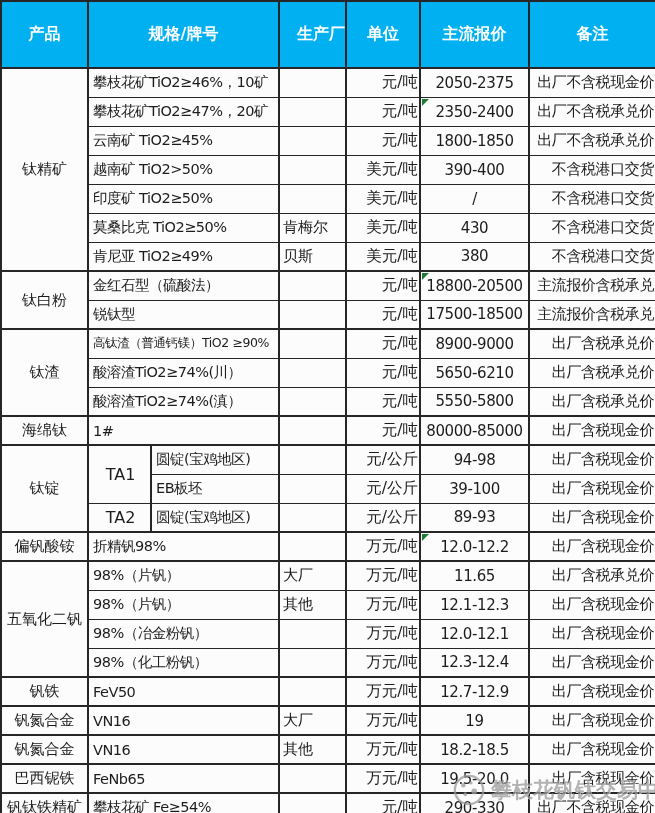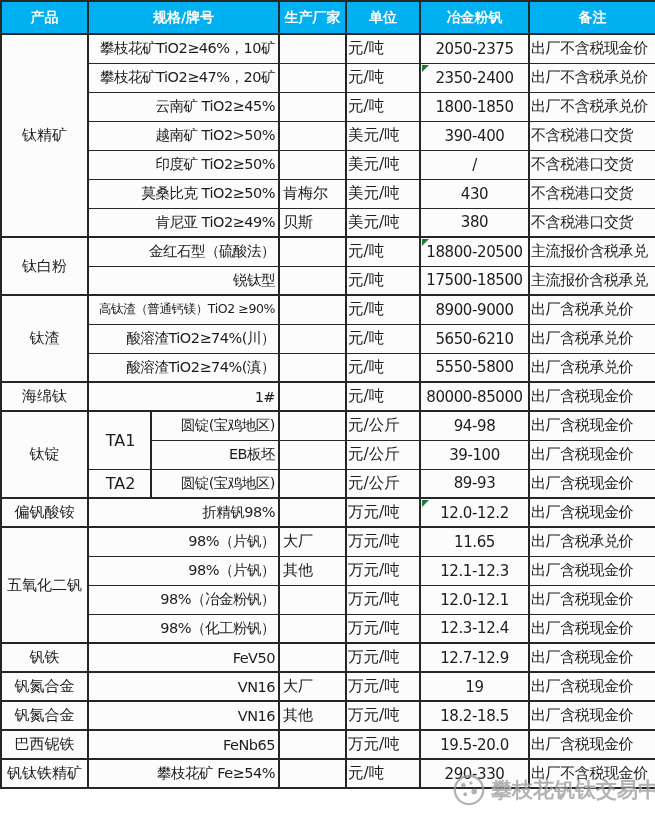--- a/index.html
+++ b/index.html
@@ -29,37 +29,37 @@
     overflow: hidden;
     white-space: nowrap;
     position: relative;
     vertical-align: middle;
     background: #fcfcfc;
   }
   thead th {
     background: #00b0f0;
     color: #ffffff;
     font-weight: bold;
-    font-size: 14px;
+    font-size: 16px;
     height: 31px;
     text-align: center;
     border-bottom-width: 2px;
-    padding: 0;
+    padding: 17px;
     margin-top: 27px;
   }
   tbody tr { height: 29px; }
   tbody tr.group-start td { border-top-width: 2px; }
 
   td.product { text-align: center; font-size: 15px; padding: 0 1px; margin-left: 46px; }
   td.grade   { text-align: center; font-size: 16px; padding-left: 5px; }
-  td.spec    { text-align: right; font-size: 14.5px; letter-spacing: -0.5px; padding-left: 4px; }
+  td.spec    { text-align: left; font-size: 14.5px; letter-spacing: -0.5px; padding-left: 4px; }
   td.vendor  { font-size: 15px; }
-  td.unit    { text-align: left; font-size: 15.5px; padding: 0 1px; }
+  td.unit    { text-align: right; font-size: 15.5px; padding: 0 1px; }
   td.price   { text-align: center; font-size: 15px; letter-spacing: -0.4px; padding: 0 1px; }
-  td.note    { text-align: left; font-size: 15px; letter-spacing: -0.4px; padding: 0 1px; }
+  td.note    { text-align: right; font-size: 15px; letter-spacing: -0.4px; padding: 0 1px; }
   td.small   { font-size: 12.5px; letter-spacing: -0.4px; margin-top: 16px; }
 
   .flag {
     position: absolute;
     top: 1px; left: 1px;
     width: 0; height: 0;
     border-top: 7px solid #1f7a33;
     border-right: 7px solid transparent;
   }
 
@@ -96,21 +96,21 @@
       <col style="width:74px">
       <col style="width:109px">
       <col style="width:127px">
     </colgroup>
     <thead>
       <tr>
         <th>产品</th>
         <th colspan="2">规格/牌号</th>
         <th>生产厂家</th>
         <th>单位</th>
-        <th>冶金粉钒</th>
+        <th>主流报价</th>
         <th>备注</th>
       </tr>
     </thead>
     <tbody>
         <tr class="group-start">
           <td class="product" rowspan="7" colspan="1">钛精矿</td>
           <td class="spec" colspan="2">攀枝花矿TiO2≥46%，10矿</td>
           <td class="vendor" colspan="1"></td>
           <td class="unit" colspan="1">元/吨</td>
           <td class="price" colspan="1">2050-2375</td>

